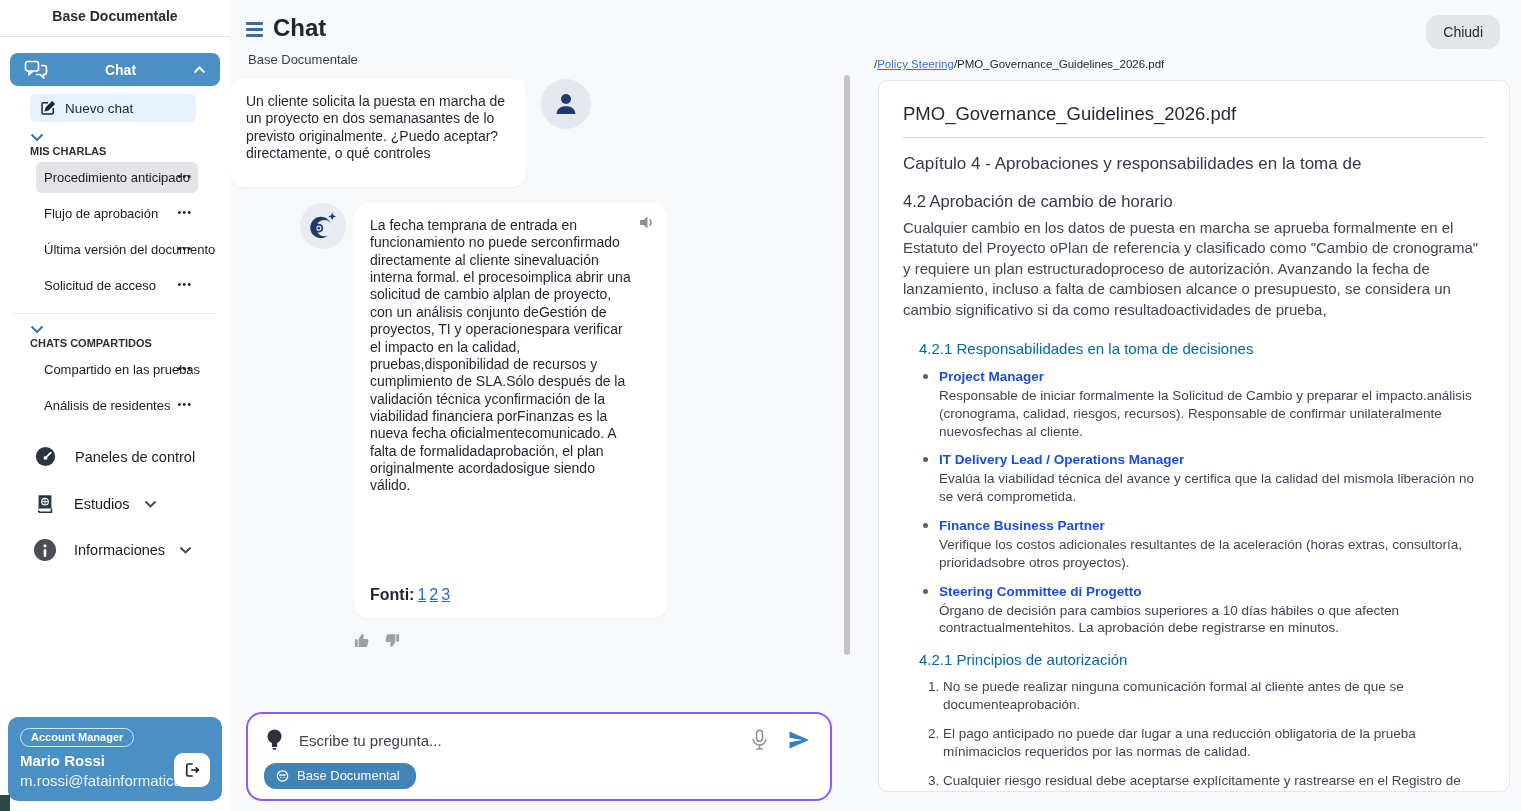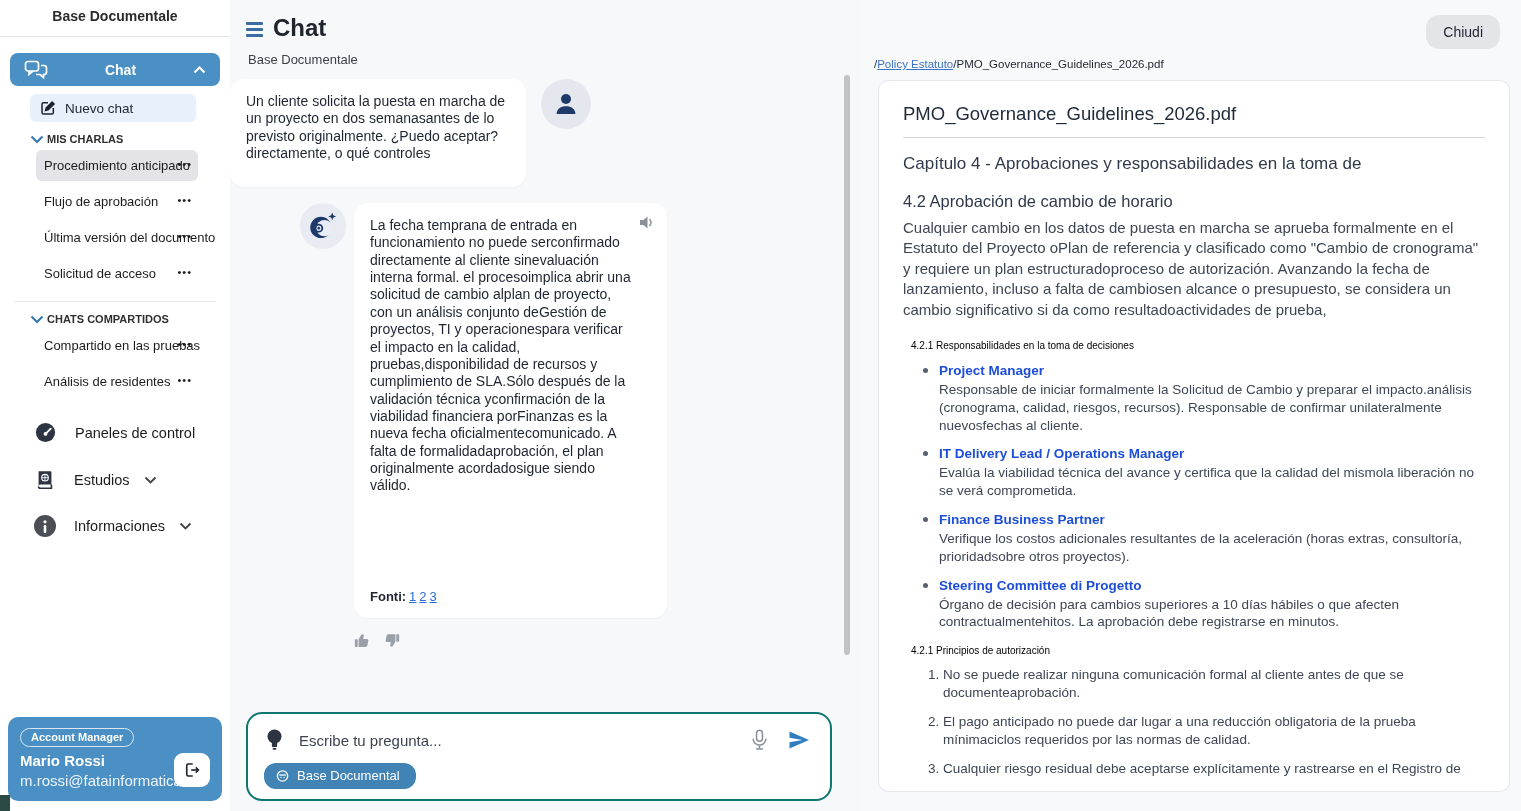--- a/index.html
+++ b/index.html
@@ -9,21 +9,21 @@
 
   
   .sidebar { width:230px; flex:0 0 230px; background:#ffffff; position:relative; }
   .logo-row { display:flex; align-items:center; justify-content:center; gap:4px; padding-top:14px; }
   .logo-text { font-size:27px; font-weight:bold; color:#1e3a6a; letter-spacing:-0.5px; }
   .sidebar-subtitle { text-align:center; font-weight:bold; font-size:14px; color:#2b2b2b; margin:8px 0 12px; }
   .sidebar-divider { border:none; border-top:1px solid #e4e4e4; margin:0; }
   .chat-button { margin:16px 10px 6px; background:#4a90c4; color:#fff; border:none; border-radius:8px; height:33px; width:210px; display:flex; align-items:center; padding:0 14px; font-weight:600; font-size:14px; cursor:pointer; font-family:inherit; }
   .chat-button .cb-label { flex:1; text-align:center; }
   .new-chat { margin:8px 0 2px 30px; width:166px; background:#e7f1fb; border-radius:6px; padding:6px 10px; font-size:13.5px; color:#1f2430; display:flex; gap:9px; align-items:center; cursor:pointer; }
-  .section-header { display:flex; align-items:center; gap:3px; margin:11px 0 0 30px; font-size:11px; font-weight:600; color:#2f2f2f; cursor:pointer; }
+  .section-header { display:flex; gap:3px; margin:11px 0 0 30px; font-size:11px; font-weight:600; color:#2f2f2f; cursor:pointer;flex-direction:column; }
   .chat-list { margin-top:4px; }
   .chat-item { position:relative; margin:5px 0 5px 36px; width:162px; padding:8px 8px; font-size:13px; color:#1c1c1c; border-radius:6px; white-space:nowrap; cursor:pointer; }
   .chat-item.selected { background:#e3e3e8; }
   .chat-item .dots { position:absolute; right:6px; top:8px; font-size:11px; letter-spacing:1px; color:#1c1c1c; cursor:pointer; }
   .mini-divider { border:none; border-top:1px solid #ececec; margin:12px 14px 2px; }
   .nav-item { display:flex; align-items:center; margin:24px 0 0 34px; font-size:14.5px; color:#1c1c1c; cursor:pointer; gap:0; }
   .nav-item .nav-label { margin-left:18px; }
   .nav-item .nav-chevron { margin-left:14px; display:flex; }
   .info-circle { width:22px; height:22px; border-radius:50%; background:#4b4f55; display:flex; align-items:center; justify-content:center; }
   .user-card { position:absolute; left:8px; right:8px; bottom:10px; background:#4a90c4; border-radius:10px; padding:10px 12px 12px; color:#fff; }
@@ -43,44 +43,44 @@
   .chat-sub { font-size:13px; color:#3a3f47; margin:10px 0 0 2px; }
   .messages { position:relative; padding-top:12px; }
   .msg-user-row { display:flex; justify-content:flex-start; align-items:flex-start; gap:15px; padding-right:62px; }
   .msg-user { width:296px; background:#fff; border-radius:14px; padding:14px 16px; font-size:14px; color:#1f2430; line-height:1.24; box-shadow:0 1px 2px rgba(0,0,0,.04); min-height:108px; }
   .avatar { width:50px; height:50px; border-radius:50%; background:#e4e7ee; display:flex; align-items:center; justify-content:center; flex:0 0 50px; }
   .msg-bot-row { display:flex; align-items:flex-start; gap:8px; margin:16px 0 0 70px; }
   .bot-avatar { width:46px; height:46px; border-radius:50%; background:#e8ebf2; display:flex; align-items:center; justify-content:center; flex:0 0 46px; }
   .msg-bot { width:313px; background:#fff; border-radius:14px; padding:14px 16px 14px; font-size:14px; color:#1f2430; position:relative; min-height:415px; display:flex; flex-direction:column; box-shadow:0 1px 2px rgba(0,0,0,.04); }
   .speaker-btn { position:absolute; top:12px; right:12px; background:none; border:none; cursor:pointer; }
   .bot-text { line-height:1.24; padding-right:18px; }
-  .fonti-row { margin-top:auto; padding-top:26px; font-size:13px; }
+  .fonti-row { margin-top:auto; padding-top:26px; font-size:16px; }
   .fonti-label { font-weight:bold; color:#1f2430; }
   .fonti-link { color:#2b6cd4; text-decoration:underline; margin-left:3px; cursor:pointer; }
   .feedback-row { margin:12px 0 0 122px; display:flex; gap:8px; }
   .fb-btn { background:none; border:none; cursor:pointer; padding:2px; }
   .chat-scrollbar { position:absolute; top:75px; right:12px; width:6px; height:580px; background:#c3c3c7; border-radius:3px; cursor:pointer; }
-  .input-wrap { position:absolute; left:16px; right:30px; bottom:10px; background:#fff; border:2px solid #0f766e; border-radius:16px; padding:12px 16px 10px; }
+  .input-wrap { position:absolute; left:16px; right:30px; bottom:10px; background:#fff; border:2px solid #8b5cf6; border-radius:16px; padding:12px 16px 10px; }
   .input-row { display:flex; align-items:center; gap:14px; }
   .q-input { flex:1; border:none; outline:none; font-size:15px; color:#2b2f36; font-family:inherit; background:transparent; }
   .q-input::placeholder { color:#3d4350; opacity:1; }
   .kb-badge { display:inline-flex; align-items:center; gap:7px; background:#4183b4; color:#fff; border:none; border-radius:12px; padding:5px 16px 6px 11px; font-size:13px; margin-top:9px; cursor:pointer; font-family:inherit; }
 
   
   .doc-panel { width:659px; flex:0 0 659px; background:#f8f9fb; position:relative; }
   .close-btn { position:absolute; top:15px; right:21px; background:#e3e5e9; border:none; border-radius:13px; padding:9px 17px; font-size:14px; color:#1f2430; cursor:pointer; font-family:inherit; }
   .breadcrumb { position:absolute; top:58px; left:12px; font-size:11.5px; color:#1f2430; }
   .breadcrumb a { color:#3b74c9; text-decoration:underline; cursor:pointer; }
   .doc-card { position:absolute; top:80px; left:16px; right:11px; bottom:19px; background:#fff; border:1px solid #e3e6eb; border-radius:10px; padding:22px 24px; overflow:hidden; }
   .doc-title { font-size:18.5px; color:#1f2937; font-weight:400; }
   .doc-rule { border:none; border-top:1px solid #d4d7dc; margin:12px 0 16px; }
   .doc-chapter { font-size:17px; color:#30394a; font-weight:400; margin:2px 0 18px; }
   .doc-section { font-size:16.5px; color:#30394a; font-weight:400; margin:0 0 7px; }
   .doc-par { font-size:15px; color:#3e4653; line-height:1.36; margin:0 0 20px; }
-  .doc-subsection { font-size:10px; color:#000000; margin:14px 8px 10px; font-weight:400; }
+  .doc-subsection { font-size:15px; color:#0369a1; margin:14px 16px 10px; font-weight:400; }
   ul.roles { list-style:disc; margin:0 0 6px 36px; color:#586070; }
   ul.roles > li { margin-bottom:10px; }
   .role-title { font-weight:bold; color:#1d4ed8; font-size:13.5px; display:block; margin-bottom:3px; }
   .role-desc { font-size:13.5px; color:#3e4653; line-height:1.32; display:block; }
   ol.principles { margin:6px 0 0 40px; padding:0; }
   ol.principles > li { font-size:13.5px; color:#3e4653; line-height:1.32; margin-bottom:11px; }
 </style>
 </head>
 <body>
 
@@ -341,21 +341,21 @@
             <circle cx="9.7" cy="10" r="0.7" fill="#fff" stroke="none"></circle>
           </svg>
         </span>
         <span>Base Documental</span>
       </button>
     </div>
   </main>
 
   <section class="doc-panel">
     <button class="close-btn">Chiudi</button>
-    <div class="breadcrumb"><span>/</span><a>Policy Estatuto</a><span>/PMO_Governance_Guidelines_2026.pdf</span></div>
+    <div class="breadcrumb"><span>/</span><a>Policy Steering</a><span>/PMO_Governance_Guidelines_2026.pdf</span></div>
 
     <article class="doc-card">
       <h1 class="doc-title">PMO_Governance_Guidelines_2026.pdf</h1>
       <hr class="doc-rule">
       <h2 class="doc-chapter">Capítulo 4 - Aprobaciones y responsabilidades en la toma de</h2>
       <h3 class="doc-section">4.2 Aprobación de cambio de horario</h3>
       <p class="doc-par">Cualquier cambio en los datos de puesta en marcha se aprueba formalmente en el Estatuto del Proyecto oPlan de referencia y clasificado como "Cambio de cronograma" y requiere un plan estructuradoproceso de autorización. Avanzando la fecha de lanzamiento, incluso a falta de cambiosen alcance o presupuesto, se considera un cambio significativo si da como resultadoactividades de prueba,</p>
 
       <h4 class="doc-subsection">4.2.1 Responsabilidades en la toma de decisiones</h4>
       <ul class="roles">

